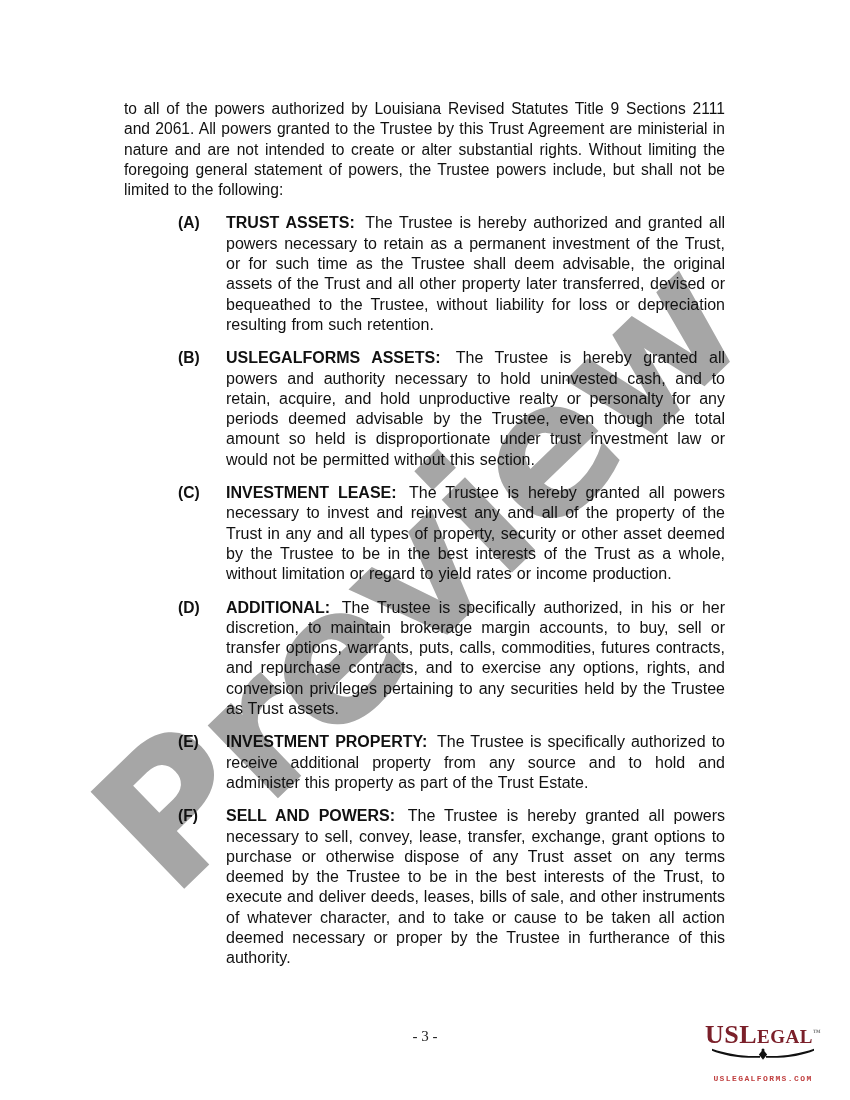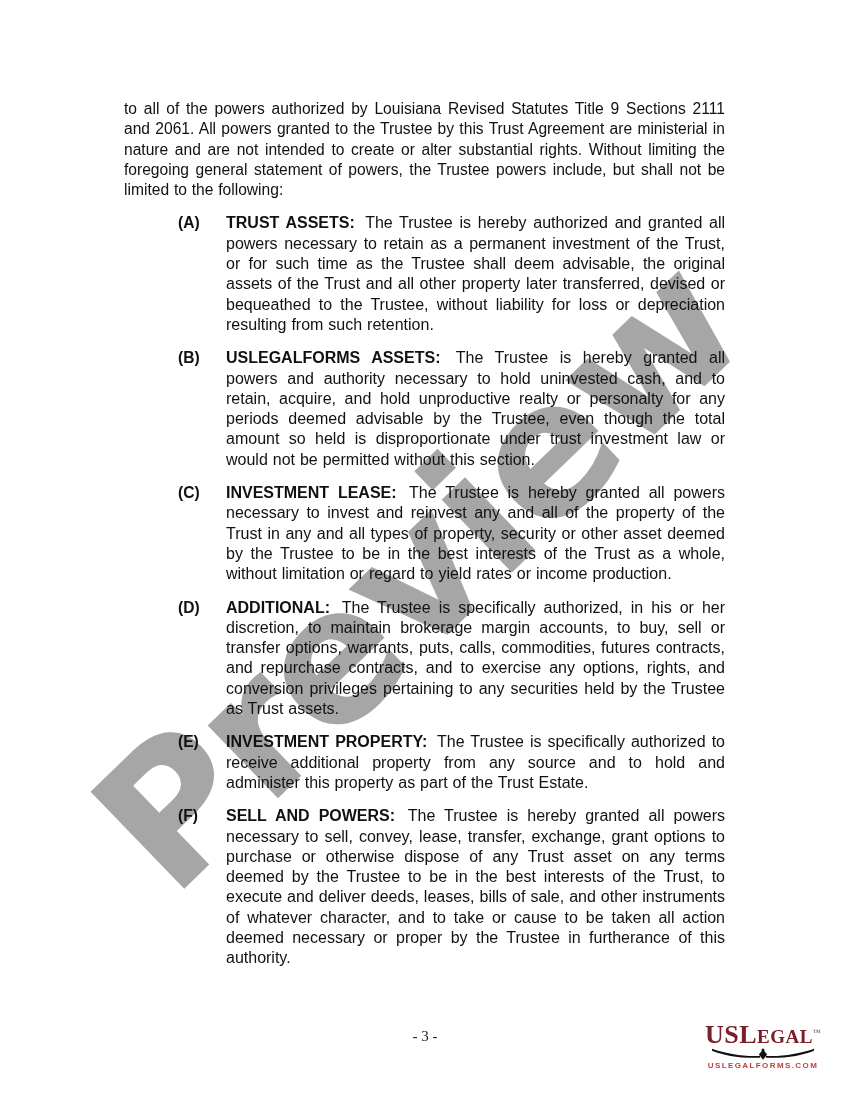--- a/index.html
+++ b/index.html
@@ -103,22 +103,22 @@
     font-size: 8px;
     color: #777777;
     vertical-align: top;
     position: relative;
     top: -2px;
     letter-spacing: 0;
   }
   .logo-eagle { height: 12px; margin-top: 0px; }
   .logo-eagle svg { display: block; margin: 0 auto; width: 126px; height: 12px; }
   .logo-url {
-    margin-top: 1px;
-    font-family: Liberation Sans, sans-serif;
+    margin-top: 14px;
+    font-family: Liberation Mono, monospace;
     font-weight: 700;
     font-size: 8px;
     letter-spacing: 1.4px;
     color: #c04040;
     white-space: nowrap;
   }
 </style>
 </head>
 <body>
 

